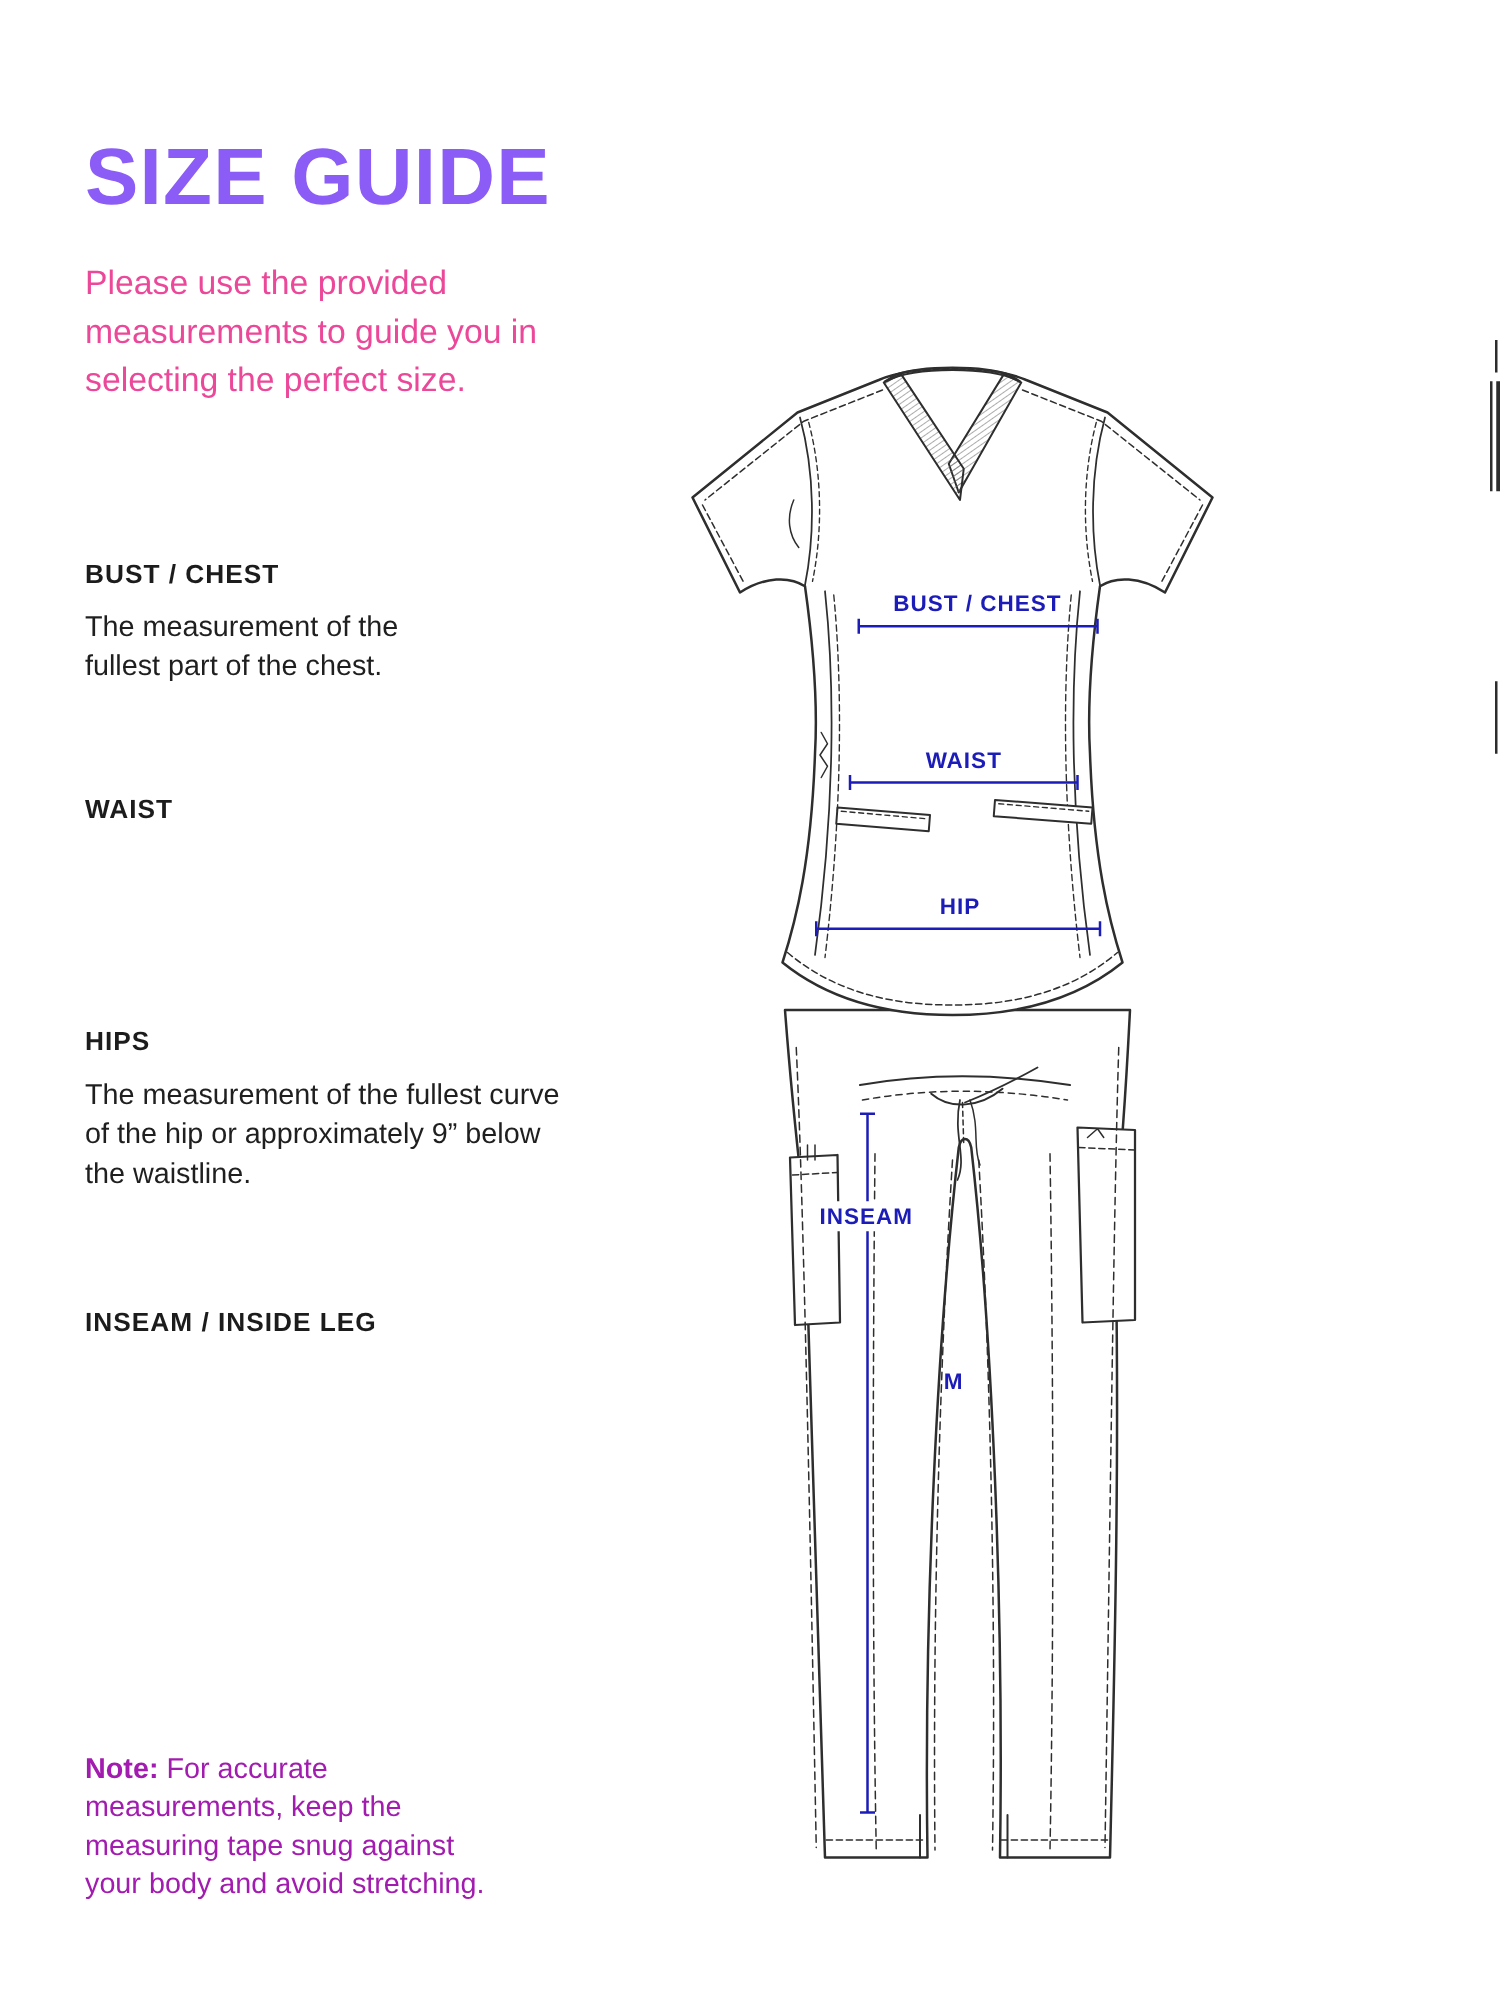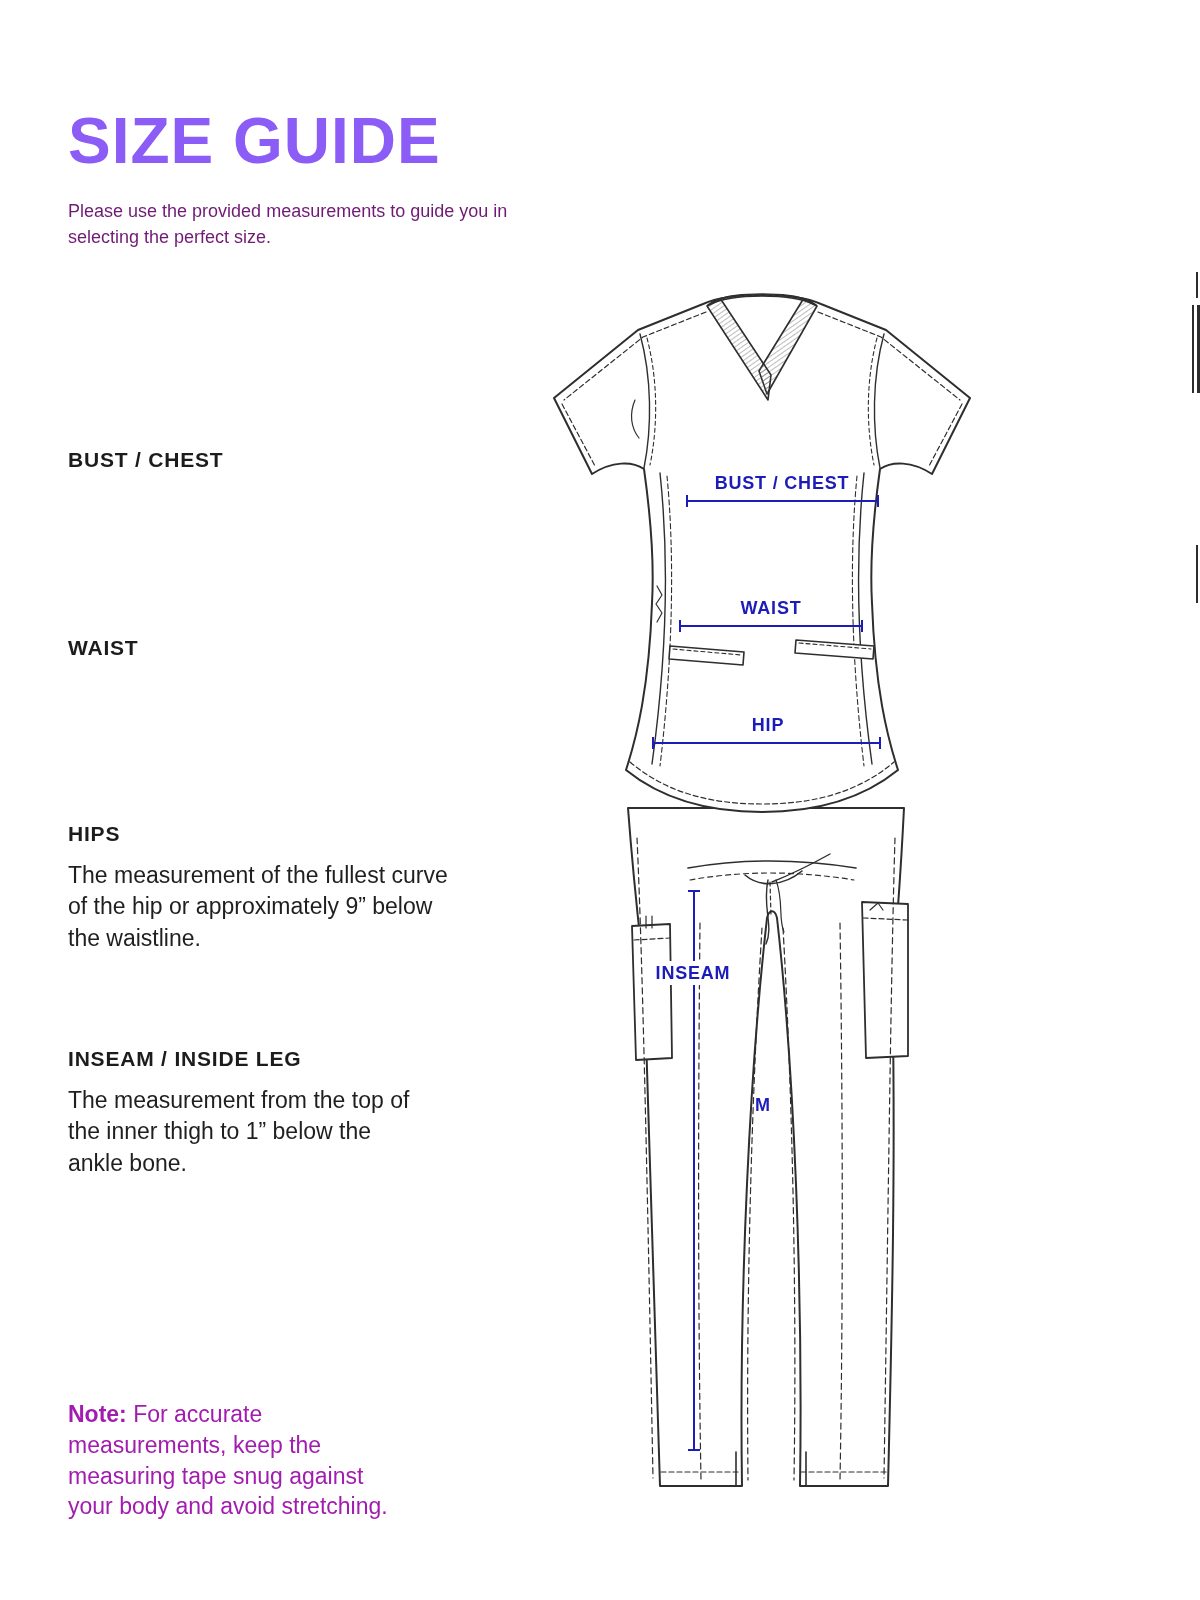--- a/index.html
+++ b/index.html
@@ -1,22 +1,22 @@
 <!DOCTYPE html>
 <html><head>
 <meta charset="utf-8">
 <style>
   html,body{margin:0;padding:0;background:#fff;}
   body{width:1200px;height:1600px;position:relative;overflow:hidden;
        font-family:"Liberation Sans",sans-serif;color:#1f1f1f;}
   .page{position:absolute;inset:0;background:#ffffff;}
   .title{position:absolute;left:68px;top:66px;font-size:64px;font-weight:700;
          letter-spacing:1px;line-height:1;color:#8b5cf6;}
-  .intro{position:absolute;left:68px;top:180px;width:445px;font-size:18px;
-         line-height:1.45;color:#701a75;}
+  .intro{position:absolute;left:68px;top:180px;width:445px;font-size:27px;
+         line-height:1.45;color:#ec4899;}
   .section{position:absolute;left:68px;}
   .section h3{margin:0 0 14px 0;font-size:21px;font-weight:700;letter-spacing:0.8px;color:#1c1c1c;}
   .section p{margin:0;font-size:23px;line-height:1.36;color:#1f1f1f;}
   #sec-bust{top:448px;width:300px;}
   #sec-waist{top:636px;width:312px;}
   #sec-hips{top:822px;width:388px;}
   #sec-inseam{top:1026px;width:360px;margin-top:21px;}
   .note{position:absolute;left:68px;top:1376px;width:345px;font-size:23px;line-height:1.34;color:#a21caf;}
   .note .nlabel{font-weight:700;}
   .diagram{position:absolute;left:540px;top:268px;width:440px;height:1262px;}
@@ -30,34 +30,34 @@
 <body>
 
 <div class="page">
 
   <h1 class="title">SIZE GUIDE</h1>
 
   <p class="intro">Please use the provided measurements to guide you in selecting the perfect size.</p>
 
   <div class="section" id="sec-bust">
     <h3>BUST / CHEST</h3>
+    <p>The measurement of the fullest part of the chest.</p>
   </div>
 
   <div class="section" id="sec-waist">
     <h3>WAIST</h3>
   </div>
 
   <div class="section" id="sec-hips">
     <h3>HIPS</h3>
     <p>The measurement of the fullest curve of the hip or approximately 9” below the waistline.</p>
   </div>
 
   <div class="section" id="sec-inseam">
     <h3>INSEAM / INSIDE LEG</h3>
-    <p>The measurement from the top of the inner thigh to 1” below the ankle bone.</p>
   </div>
 
   <p class="note"><span class="nlabel">Note: </span><span>For accurate measurements, keep the measuring tape snug against your body and avoid stretching.</span></p>
 
   <div class="diagram">
     <svg viewBox="0 0 440 1262" width="440" height="1262">
       <defs>
         <pattern id="rib" width="4" height="4" patternUnits="userSpaceOnUse" patternTransform="rotate(55)">
           <line x1="0" y1="0" x2="0" y2="4" stroke="#6a6a6a" stroke-width="0.9"></line>
         </pattern>

